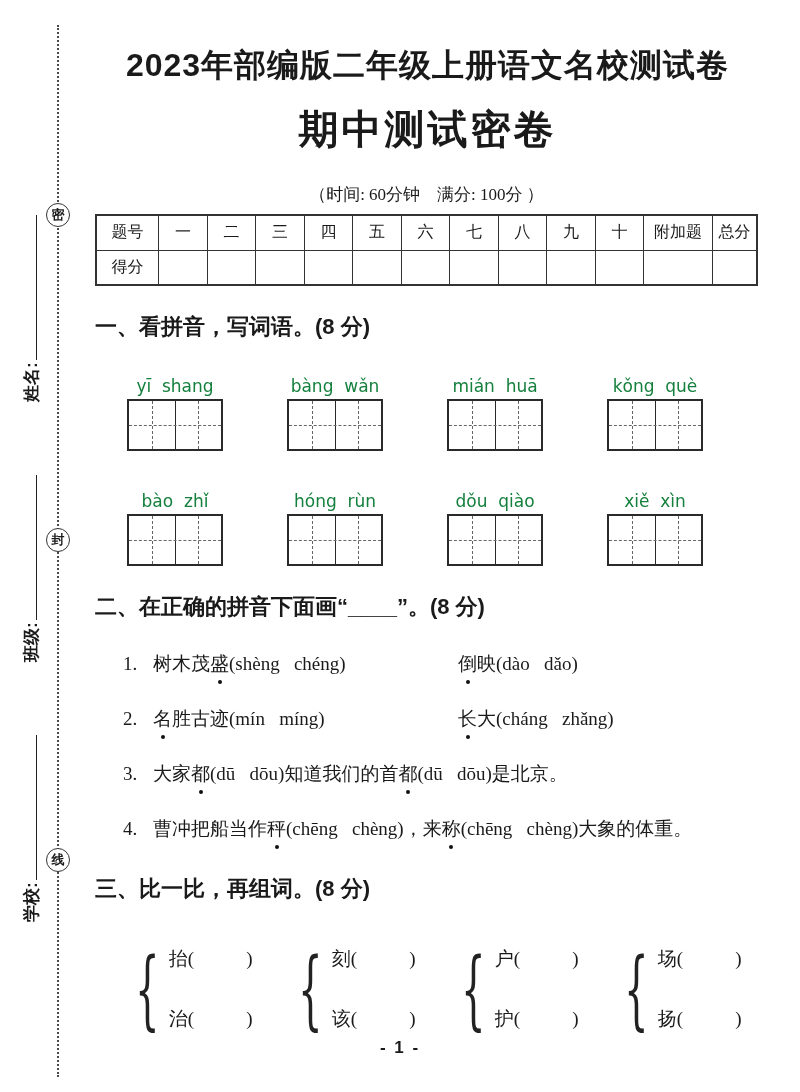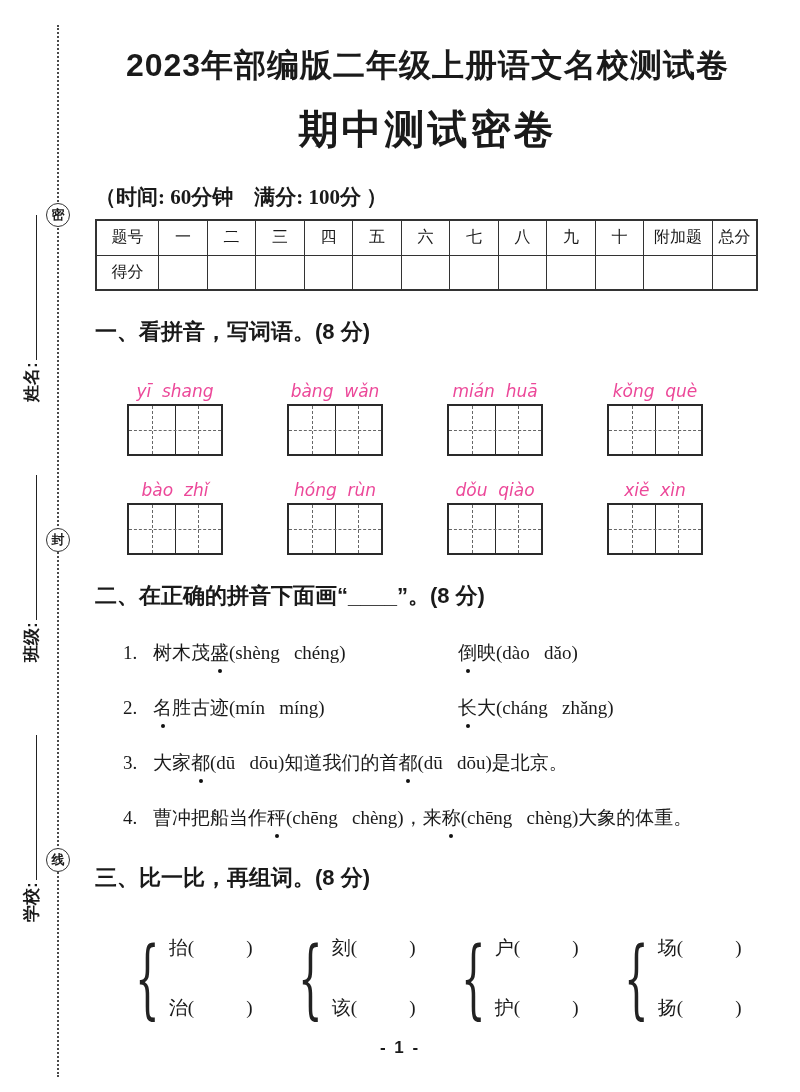--- a/index.html
+++ b/index.html
@@ -46,22 +46,22 @@
     margin-top: 44px; text-align: center;
     font-family: "Liberation Sans", sans-serif;
     font-weight: bold; font-size: 32px; letter-spacing: 1px;
   }
   .title2 {
     margin-top: 14px; text-align: center;
     font-family: "Liberation Sans", sans-serif;
     font-weight: bold; font-size: 40px; letter-spacing: 3px;
   }
   .time-score {
-    margin-top: 26px; text-align: left; padding-right: 2px;
-    font-weight: bold; font-size: 21px;
+    margin-top: 26px; text-align: center; padding-right: 2px;
+    font-weight: normal; font-size: 17px;
   }
 
   table.score {
     margin-top: 8px; width: 663px;
     border-collapse: collapse; table-layout: fixed;
     border: 2px solid #333;
   }
   table.score td {
     border: 1px solid #333; height: 35px;
     text-align: center; font-size: 16px;
@@ -78,21 +78,21 @@
   }
   .t1 { margin-top: 26px; }
   .t2 { margin-top: 26px; }
   .t3 { margin-top: 32px; }
 
   
   .word-row { display: flex; margin-left: 32px; margin-top: 34px; }
   .word { width: 96px; margin-right: 64px; text-align: center; }
   .pinyin {
     font-family: "DejaVu Sans", sans-serif;
-    font-size: 17px; color: #ec4899; margin-bottom: 3px; white-space: nowrap; font-style: italic;
+    font-size: 17px; color: #15803d; margin-bottom: 3px; white-space: nowrap;
   }
   .tian-box { position: relative; width: 96px; height: 52px; border: 2px solid #2a2a2a; background: #fff; }
   .tian-box .mid  { position: absolute; top: 0; bottom: 0; left: 50%; border-left: 1.5px solid #2a2a2a; }
   .tian-box .dv   { position: absolute; top: 0; bottom: 0; border-left: 1px dashed #666; }
   .tian-box .dv.q1 { left: 25%; } .tian-box .dv.q3 { left: 75%; }
   .tian-box .dh   { position: absolute; left: 0; right: 0; top: 50%; border-top: 1px dashed #666; }
 
   
   .s2-item { margin-left: 28px; margin-top: 29px; font-size: 19px; white-space: nowrap; }
   .s2-num { display: inline-block; width: 30px; }
@@ -213,21 +213,21 @@
       <div class="pinyin">kǒng&nbsp;&nbsp;què</div>
       <div class="tian-box">
           <i class="mid"></i>
           <i class="dv q1"></i>
           <i class="dv q3"></i>
           <i class="dh"></i>
         </div>
     </div>
   </div>
 
-  <div class="word-row" style="margin-top:24px;">
+  <div class="word-row" style="margin-top:40px;">
     <div class="word">
       <div class="pinyin">bào&nbsp;&nbsp;zhǐ</div>
       <div class="tian-box">
           <i class="mid"></i>
           <i class="dv q1"></i>
           <i class="dv q3"></i>
           <i class="dh"></i>
         </div>
     </div>
     <div class="word">

